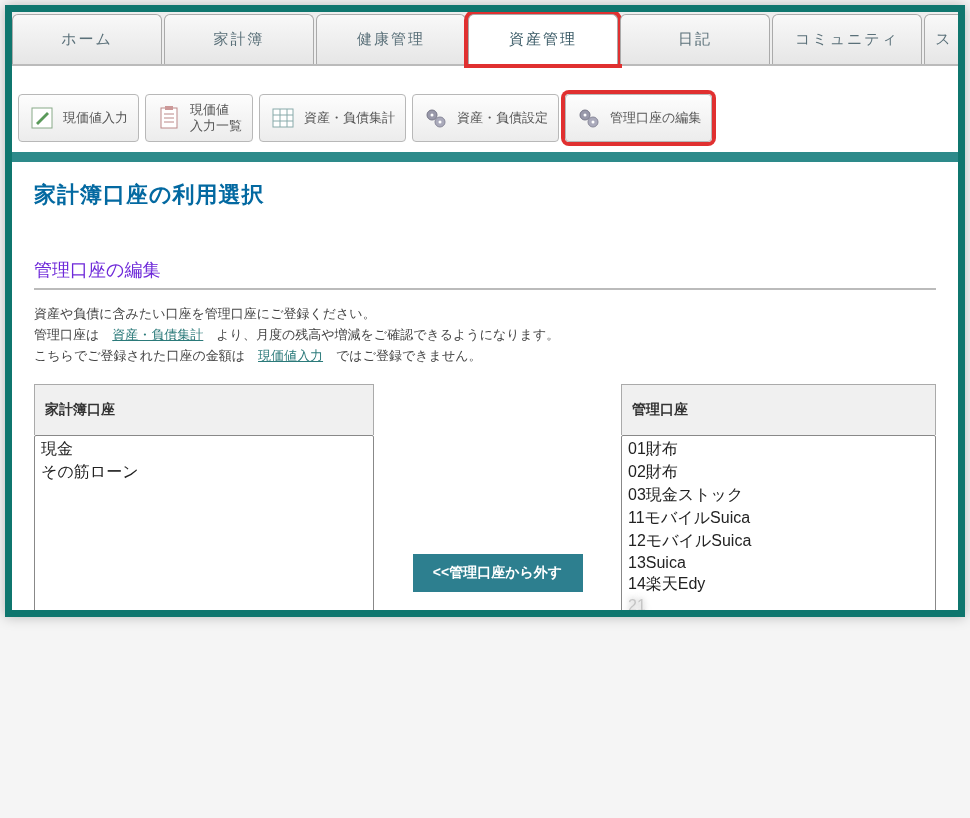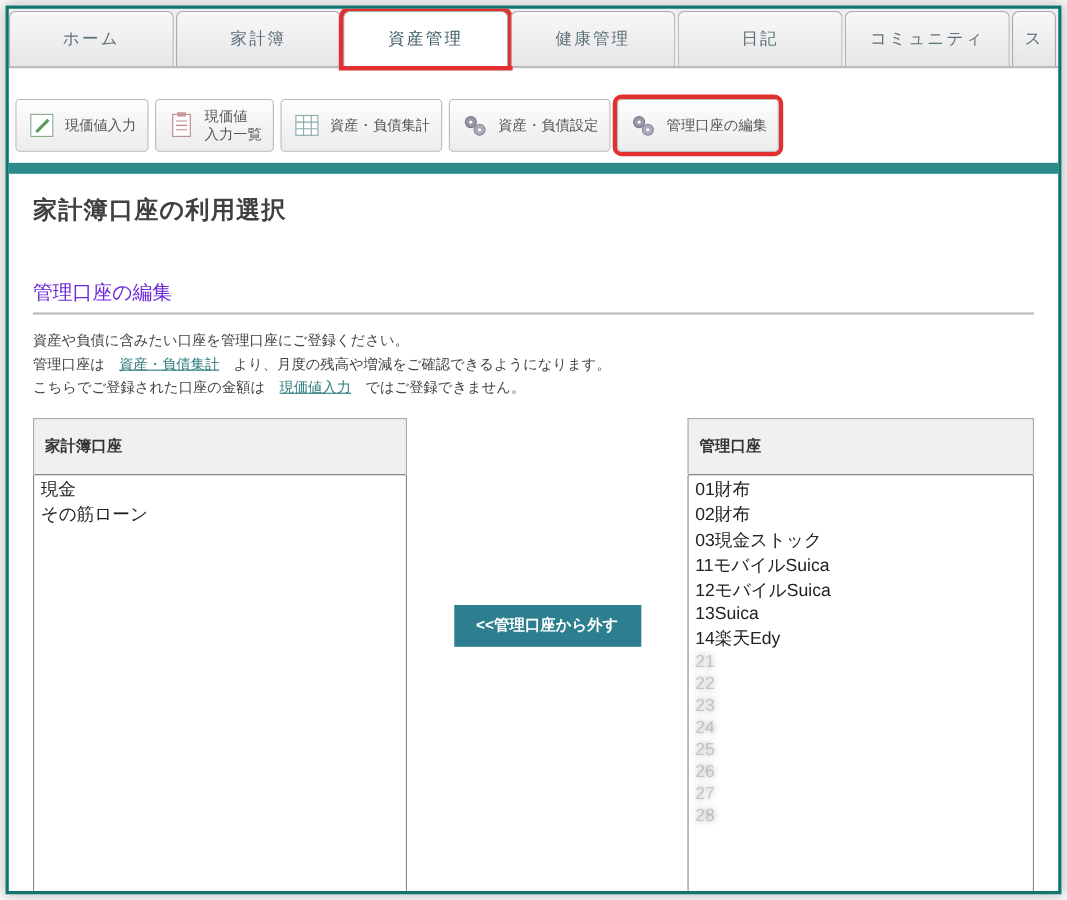--- a/index.html
+++ b/index.html
@@ -6,24 +6,24 @@
 body {
   font-family: "Hiragino Kaku Gothic Pro", "Meiryo", sans-serif;
   background: #f5f5f5;
   width: 970px;
   height: 818px;
   overflow: hidden;
   position: relative;
 }
 .frame {
   background: #fff;
-  border: 3px solid #0f766e;
+  border: 7px solid #0f766e;
   box-shadow: 0 0 12px rgba(0,0,0,0.25);
   width: 960px;
-  height: 808px;
+  height: 612px;
   margin: 5px auto;
   position: relative;
   overflow: hidden;
 }
 
 
 .nav-tabs {
   display: flex;
   background: #eee;
   border-bottom: 2px solid #bbb;
@@ -79,21 +79,21 @@
 .tool-btn.highlight-red {
   box-shadow: 0 0 0 4px #e03030;
 }
 .tool-icon { width: 26px; height: 26px; display:flex; align-items:center; justify-content:center; }
 
 
 .content { padding: 18px 22px; }
 .page-title {
   font-size: 22px;
   font-weight: bold;
-  color: #404040;
+  color: #0369a1;
   letter-spacing: 1px;
   margin-bottom: 48px;
 }
 .section-title {
   font-size: 18px;
   font-weight: normal;
   color: #6d28d9;
   border-bottom: 2px solid #bbb;
   padding-bottom: 6px;
   margin-bottom: 14px;
@@ -158,22 +158,22 @@
 svg { display:block; }
 </style>
 </head>
 <body>
 
 <div class="frame">
 
   <div class="nav-tabs" id="nav-tabs">
       <div class="nav-tab">ホーム</div>
       <div class="nav-tab">家計簿</div>
+      <div class="nav-tab">健康管理</div>
       <div class="nav-tab active highlight-red">資産管理</div>
-      <div class="nav-tab">健康管理</div>
       <div class="nav-tab">日記</div>
       <div class="nav-tab">コミュニティ</div>
       <div class="nav-tab" style="flex: 0 0 40px;">ス</div>
     </div>
 
   <div class="toolbar" id="toolbar">
       <div class="tool-btn"><span class="tool-icon"><svg width="26" height="26" viewBox="0 0 26 26">
             <rect x="3" y="3" width="20" height="20" fill="#fff" stroke="#8a8"></rect>
             <path d="M7 18 L18 7 L20 9 L9 20 Z" fill="#5a9a5a"></path>
           </svg></span><span>現価値入力</span></div>

